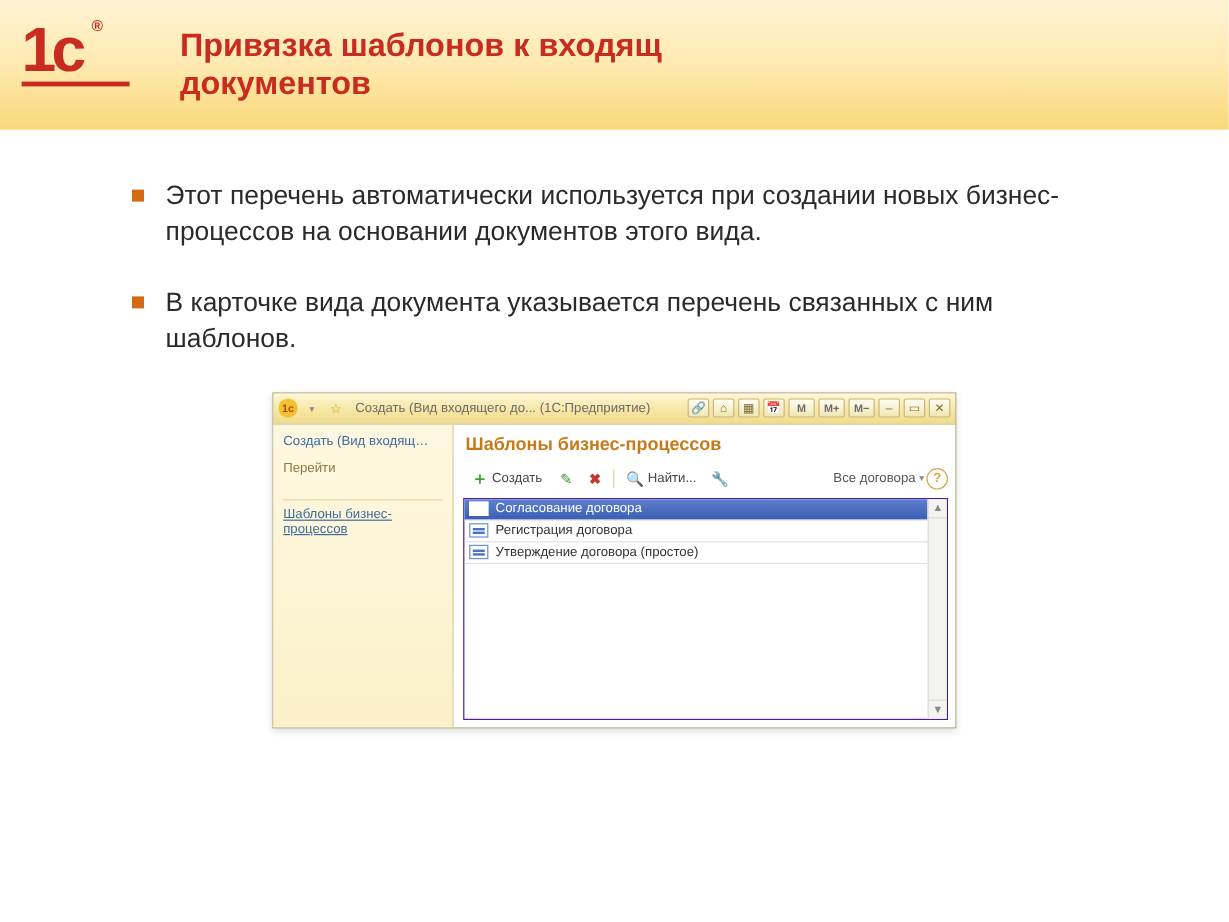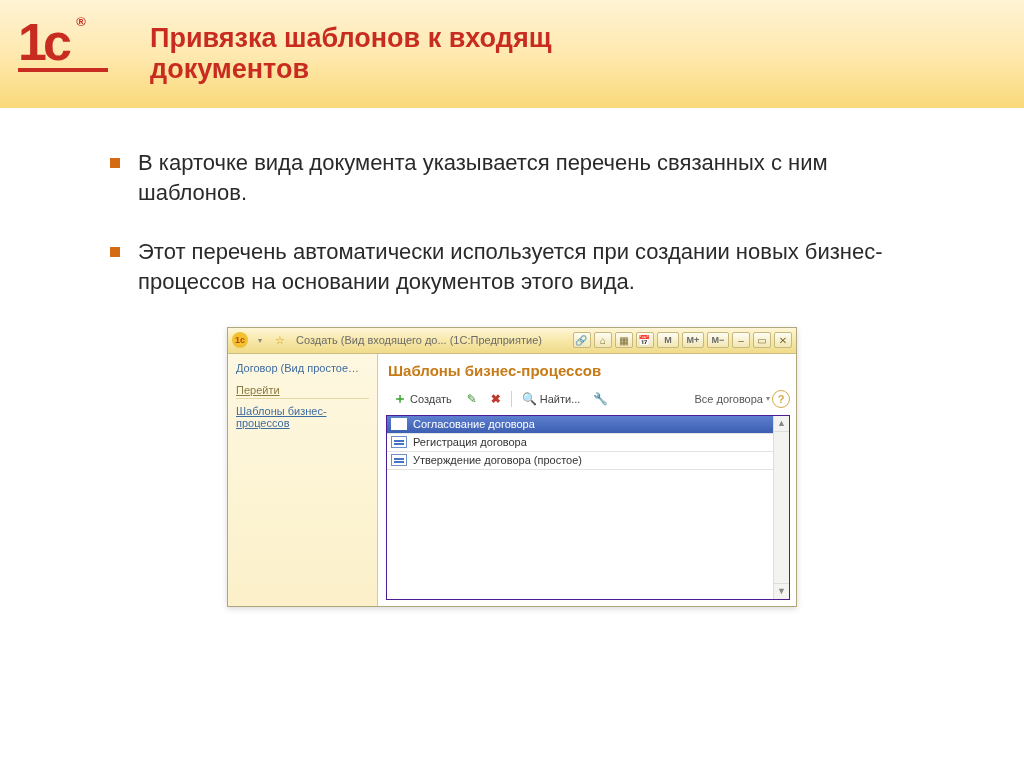--- a/index.html
+++ b/index.html
@@ -131,21 +131,21 @@
 }
 .sidebar {
   width: 150px;
   background: linear-gradient(180deg, #fef8e1, #fbf0c9);
   border-right: 1px solid #d7cb96;
   padding: 8px 8px;
   font-size: 11px;
   color: #3e6ca0;
 }
 .sidebar-title { color: #3e6ca0; font-weight: normal; margin-bottom: 10px; text-decoration: underline dotted transparent; }
-.sidebar-section { color: #8a7a3f; margin: 6px 0 4px 0; border-bottom: 1px solid #e3d8a6; padding-bottom: 2px; text-decoration: underline; }
+.sidebar-section { color: #8a7a3f; margin: 6px 0 4px 0; border-bottom: 1px solid #e3d8a6; padding-bottom: 20px; }
 .sidebar-link { color: #3e6ca0; text-decoration: underline; cursor: pointer; padding: 2px 0; }
 
 .main {
   flex: 1;
   display: flex;
   flex-direction: column;
   padding: 4px 6px 6px 8px;
 }
 .main-title {
   color: #c77a16;
@@ -241,22 +241,22 @@
 <div class="slide-header">
   <div class="logo-wrapper">
     <div class="logo-1c">1c</div>
     <div class="logo-underline"></div>
   </div>
   <div class="slide-title">Привязка шаблонов к входящ документов</div>
 </div>
 
 <div class="slide-body">
   <ul class="bullet-list">
+    <li>Этот перечень автоматически используется при создании новых бизнес-процессов на основании документов этого вида.</li>
     <li>В карточке вида документа указывается перечень связанных с ним шаблонов.</li>
-    <li>Этот перечень автоматически используется при создании новых бизнес-процессов на основании документов этого вида.</li>
   </ul>
 
   <div class="app-window">
 
     <div class="titlebar">
       <span class="tb-icon tb-1c">1c</span>
       <span class="tb-icon">
           <span class="chev-down">▾</span>
         </span>
       <span class="tb-icon tb-star">☆</span>
@@ -272,21 +272,21 @@
         <span class="tb-btn tb-m">M−</span>
         <span class="tb-btn">–</span>
         <span class="tb-btn">▭</span>
         <span class="tb-btn">✕</span>
       </div>
     </div>
 
     <div class="client">
 
       <div class="sidebar">
-        <div class="sidebar-title">Договор (Вид простое…</div>
+        <div class="sidebar-title">Создать (Вид входящ…</div>
         <div class="sidebar-section">Перейти</div>
         <div class="sidebar-link">Шаблоны бизнес-процессов</div>
       </div>
 
       <div class="main">
         <div class="main-title">Шаблоны бизнес-процессов</div>
 
         <div class="toolbar">
           <div class="t-btn">
             <span class="ic ic-create">＋</span>

